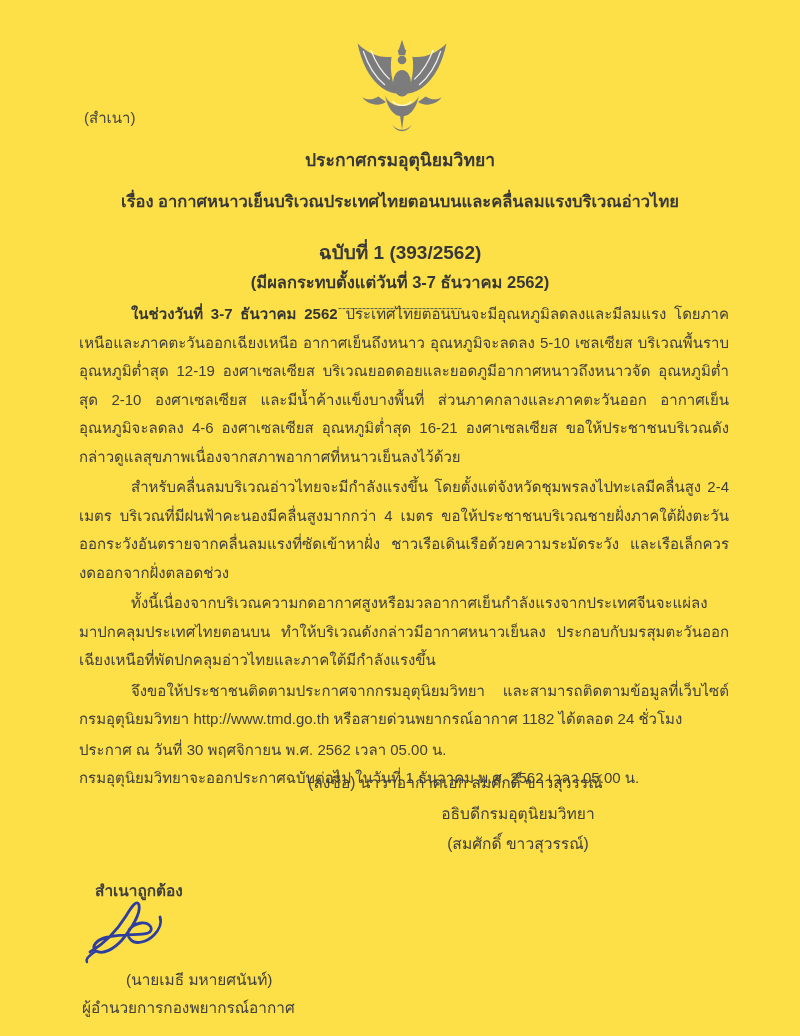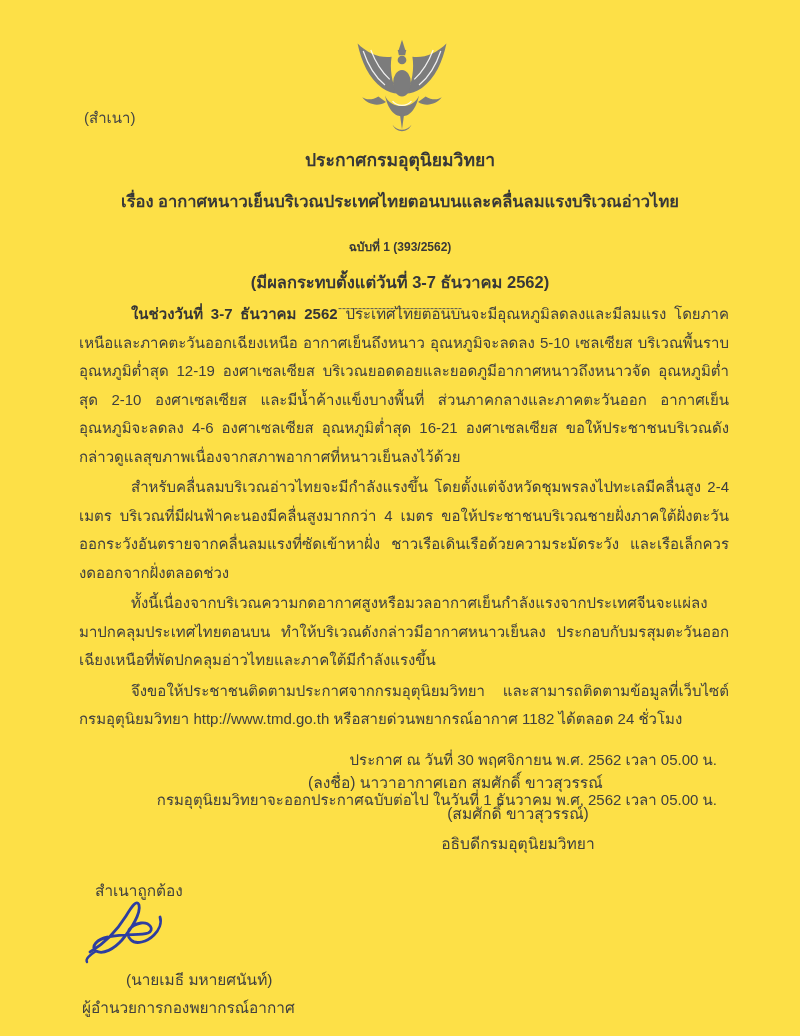--- a/index.html
+++ b/index.html
@@ -19,41 +19,41 @@
   }
   .emblem {
     position:absolute; left:350px; top:36px; width:104px; height:100px;
   }
   .header-block {
     position:absolute; top:146px; left:0; width:800px;
     text-align:center; font-weight:bold; color:#383838;
   }
   .header-block .title   { font-size:17.5px; margin-bottom:14px; }
   .header-block .subject { font-size:16.5px; margin-bottom:23px; }
-  .header-block .issue   { font-size:12px; margin-bottom:13px; }
+  .header-block .issue   { font-size:19px; margin-bottom:2px; }
   .header-block .effect  { font-size:16.5px; margin-bottom:6px; }
   .header-block .sep     { font-size:12px; font-weight:normal; color:#5a5a5a; letter-spacing:0px; }
   .content {
     position:absolute; top:300px; left:79px; width:650px;
     font-size:15px; line-height:28.5px; text-align:justify;
     color:#3f3f3f;
   }
   .content p { margin:0 0 2px 0; text-indent:52px; }
   .content .lead { font-weight:bold; color:#353535; }
-  .content .center-line { text-align:right; text-indent:0; margin:12px; }
+  .content .center-line { text-align:left; text-indent:0; margin:0; }
   .sig-block {
     position:absolute; left:308px; top:769px;
     font-size:15.6px; line-height:28px; color:#3f3f3f;
   }
   .sig-sub {
     position:absolute; left:368px; top:799px; width:300px;
     text-align:center; font-size:15.6px; line-height:30px; color:#3f3f3f;
   }
   .cert-block { position:absolute; left:84px; top:878px; font-size:15.4px; color:#3f3f3f; }
-  .cert-label { margin-left:11px; }
+  .cert-label { margin-left:11px;font-weight:bold; }
   .cert-sign  { position:absolute; left:-4px; top:14px; }
   .cert-name  { position:absolute; left:-2px; top:89px; white-space:nowrap;margin-left:44px; }
   .cert-title { position:absolute; left:-2px; top:117px; white-space:nowrap; }
 </style>
 </head>
 <body>
 
 <div class="page">
 
   <div class="copy-label">(สำเนา)</div>
@@ -95,22 +95,22 @@
     <p><span class="lead">ในช่วงวันที่ 3-7 ธันวาคม 2562</span><span> ประเทศไทยตอนบนจะมีอุณหภูมิลดลงและมีลมแรง โดยภาคเหนือและภาคตะวันออกเฉียงเหนือ อากาศเย็นถึงหนาว อุณหภูมิจะลดลง 5-10 เซลเซียส บริเวณพื้นราบอุณหภูมิต่ำสุด 12-19 องศาเซลเซียส บริเวณยอดดอยและยอดภูมีอากาศหนาวถึงหนาวจัด อุณหภูมิต่ำสุด 2-10 องศาเซลเซียส และมีน้ำค้างแข็งบางพื้นที่ ส่วนภาคกลางและภาคตะวันออก อากาศเย็น อุณหภูมิจะลดลง 4-6 องศาเซลเซียส อุณหภูมิต่ำสุด 16-21 องศาเซลเซียส ขอให้ประชาชนบริเวณดังกล่าวดูแลสุขภาพเนื่องจากสภาพอากาศที่หนาวเย็นลงไว้ด้วย</span></p>
     <p>สำหรับคลื่นลมบริเวณอ่าวไทยจะมีกำลังแรงขึ้น โดยตั้งแต่จังหวัดชุมพรลงไปทะเลมีคลื่นสูง 2-4 เมตร บริเวณที่มีฝนฟ้าคะนองมีคลื่นสูงมากกว่า 4 เมตร ขอให้ประชาชนบริเวณชายฝั่งภาคใต้ฝั่งตะวันออกระวังอันตรายจากคลื่นลมแรงที่ซัดเข้าหาฝั่ง ชาวเรือเดินเรือด้วยความระมัดระวัง และเรือเล็กควรงดออกจากฝั่งตลอดช่วง</p>
     <p>ทั้งนี้เนื่องจากบริเวณความกดอากาศสูงหรือมวลอากาศเย็นกำลังแรงจากประเทศจีนจะแผ่ลงมาปกคลุมประเทศไทยตอนบน ทำให้บริเวณดังกล่าวมีอากาศหนาวเย็นลง ประกอบกับมรสุมตะวันออกเฉียงเหนือที่พัดปกคลุมอ่าวไทยและภาคใต้มีกำลังแรงขึ้น</p>
     <p>จึงขอให้ประชาชนติดตามประกาศจากกรมอุตุนิยมวิทยา และสามารถติดตามข้อมูลที่เว็บไซต์กรมอุตุนิยมวิทยา http://www.tmd.go.th หรือสายด่วนพยากรณ์อากาศ 1182 ได้ตลอด 24 ชั่วโมง</p>
     <p class="center-line">ประกาศ  ณ วันที่ 30 พฤศจิกายน พ.ศ. 2562 เวลา 05.00 น.</p>
     <p class="center-line">กรมอุตุนิยมวิทยาจะออกประกาศฉบับต่อไป ในวันที่ 1 ธันวาคม พ.ศ. 2562 เวลา 05.00 น.</p>
   </div>
 
   <div class="sig-block">(ลงชื่อ) นาวาอากาศเอก    สมศักดิ์  ขาวสุวรรณ์</div>
   <div class="sig-sub">
+    <div>อธิบดีกรมอุตุนิยมวิทยา</div>
     <div>(สมศักดิ์ ขาวสุวรรณ์)</div>
-    <div>อธิบดีกรมอุตุนิยมวิทยา</div>
   </div>
 
   <div class="cert-block">
     <div class="cert-label">สำเนาถูกต้อง</div>
     <div class="cert-sign">
       <svg width="110" height="74" viewBox="0 0 110 74" aria-hidden="true">
         <path d="M10 60 C22 53 36 40 46 24 C52 14 57 7 59 13 C61 21 52 36 42 48 C34 57 23 63 16 59 C10 55 17 47 28 45 C46 41 60 44 68 41 C75 38 70 30 61 31 C50 33 44 41 51 48 C56 53 67 50 74 43 C79 38 82 31 80 25" fill="none" stroke="#2d3da0" stroke-width="2.8" stroke-linecap="round"></path>
         <path d="M16 59 C10 63 5 67 7 70" fill="none" stroke="#2d3da0" stroke-width="2.4" stroke-linecap="round"></path>
       </svg>
     </div>

